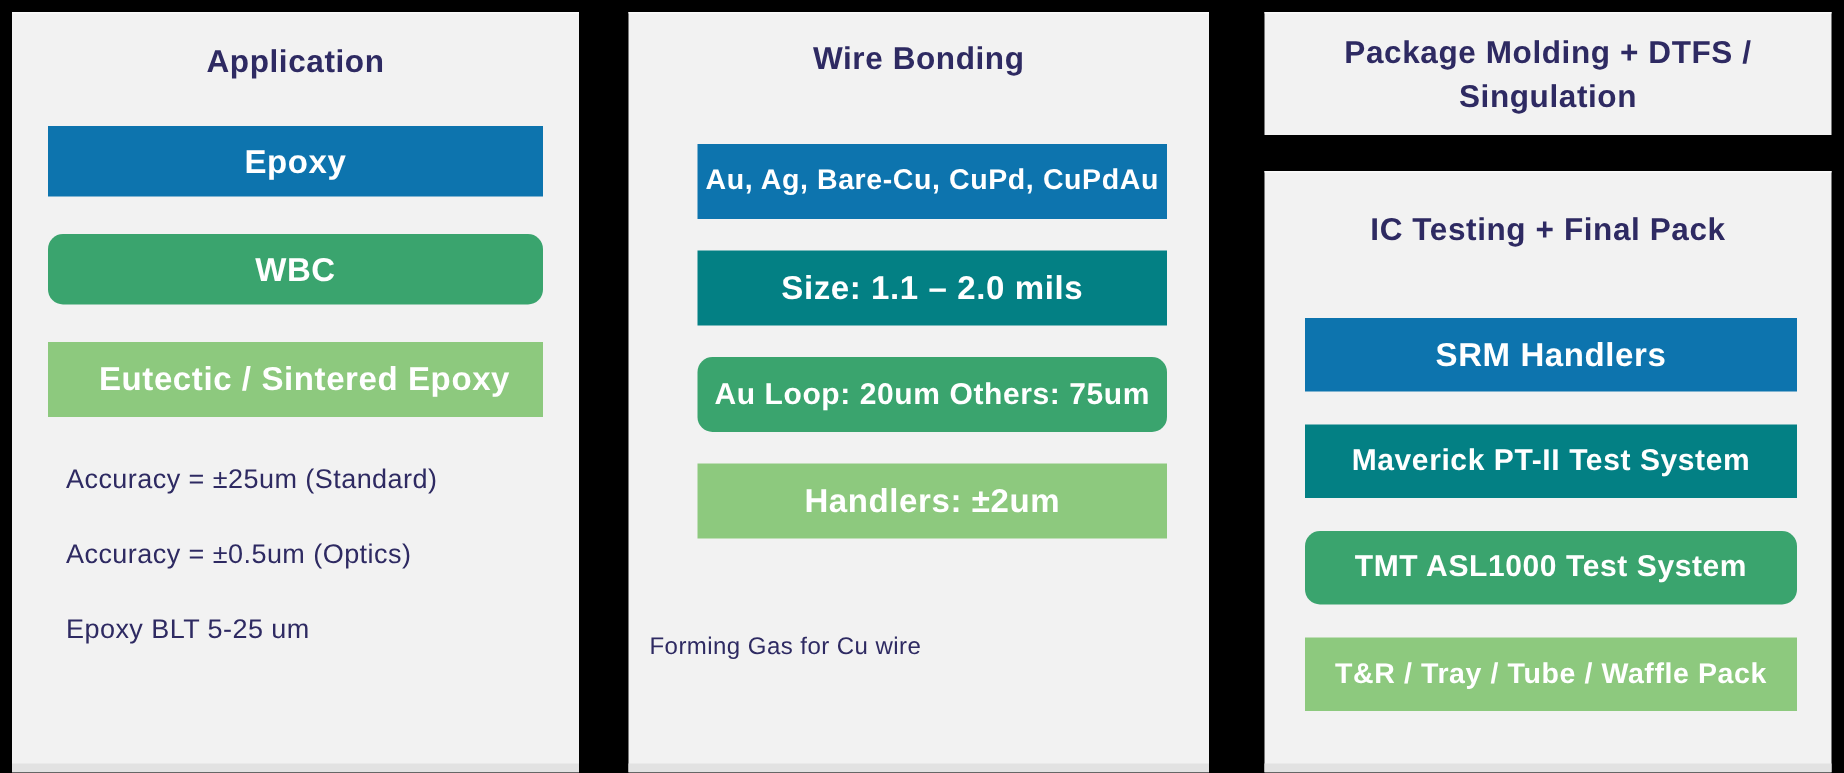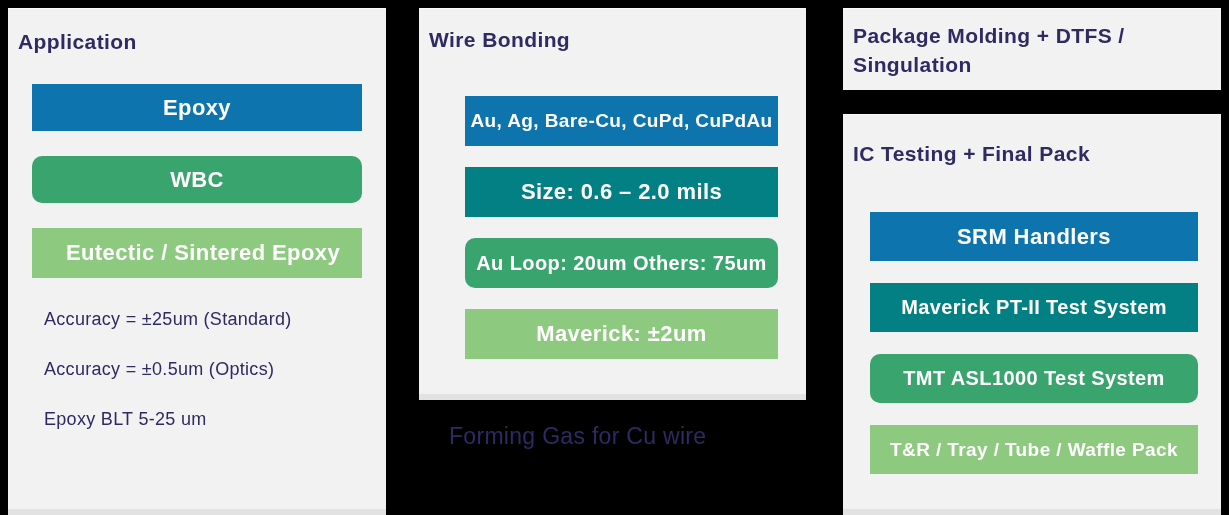--- a/index.html
+++ b/index.html
@@ -10,27 +10,27 @@
     font-family: "Liberation Sans", sans-serif;
   }
   .panel {
     position: absolute;
     background: var(--panel, #f2f2f2);
     border-bottom: 6px solid var(--panel_edge, #e3e3e3);
     box-sizing: border-box;
     border-top: 1px solid #fafafa;
   }
   #p-left  { left: 8px;   top: 8px;   width: 378px; height: 507px; }
-  #p-mid   { left: 419px; top: 8px;   width: 387px; height: 392px; }
+  #p-mid   { left: 419px; top: 8px;   width: 387px; height: 507px; }
   #p-rtop  { left: 843px; top: 8px;   width: 378px; height: 82px; border-bottom: none; }
   #p-rbot  { left: 843px; top: 114px; width: 378px; height: 401px; }
 
   .panel h2 {
     margin: 18px 10px 0;
-    text-align: left;
+    text-align: center;
     font-size: 21px;
     font-weight: bold;
     letter-spacing: 0.4px;
     color: var(--ink, #2e2a62);
     line-height: 29px;
   }
   #p-mid h2  { margin-top: 16px; }
   #p-rtop h2 { margin-top: 12px; }
   #p-rbot h2 { margin-top: 24px; }
 
@@ -59,22 +59,22 @@
   #p-left .notes p {
     margin: 12px; font-size: 18px; line-height: 38px;
     color: var(--ink, #2e2a62); letter-spacing: 0.3px;
   }
 
   
   #p-mid .bar { margin: 0 28px 21px 46px; height: 50px; }
   #p-mid .bar.first { margin-top: 42px; }
   #p-mid .bar.last  { margin-bottom: 0; }
   #p-mid .footnote {
-    margin: 64px 20px 0 30px;
-    font-size: 23px; color: var(--ink, #2e2a62); letter-spacing: 0.3px;
+    margin: 64px 20px 0 14px;
+    font-size: 16px; color: var(--ink, #2e2a62); letter-spacing: 0.3px;
   }
 
   
   #p-rbot .bar { margin: 0 23px 22px 27px; height: 49px; }
   #p-rbot .bar.first { margin-top: 44px; }
   #p-rbot .bar.last  { margin-bottom: 0; }
 </style>
 </head>
 <body>
 
@@ -86,23 +86,23 @@
   <div class="notes">
     <p>Accuracy = ±25um (Standard)</p>
     <p>Accuracy = ±0.5um (Optics)</p>
     <p>Epoxy BLT 5-25 um</p>
   </div>
 </section>
 
 <section class="panel" id="p-mid">
   <h2>Wire Bonding</h2>
   <div class="bar c-blue fs-sm first">Au, Ag, Bare-Cu, CuPd, CuPdAu</div>
-  <div class="bar c-teal fs-lg">Size: 0.6 – 2.0 mils</div>
+  <div class="bar c-teal fs-lg">Size: 1.1 – 2.0 mils</div>
   <div class="bar c-green fs-md">Au Loop: 20um Others: 75um</div>
-  <div class="bar c-lime fs-lg last">Maverick: ±2um</div>
+  <div class="bar c-lime fs-lg last">Handlers: ±2um</div>
   <p class="footnote">Forming Gas for Cu wire</p>
 </section>
 
 <section class="panel" id="p-rtop">
   <h2>Package Molding + DTFS / Singulation</h2>
 </section>
 
 <section class="panel" id="p-rbot">
   <h2>IC Testing + Final Pack</h2>
   <div class="bar c-blue fs-lg first">SRM Handlers</div>

